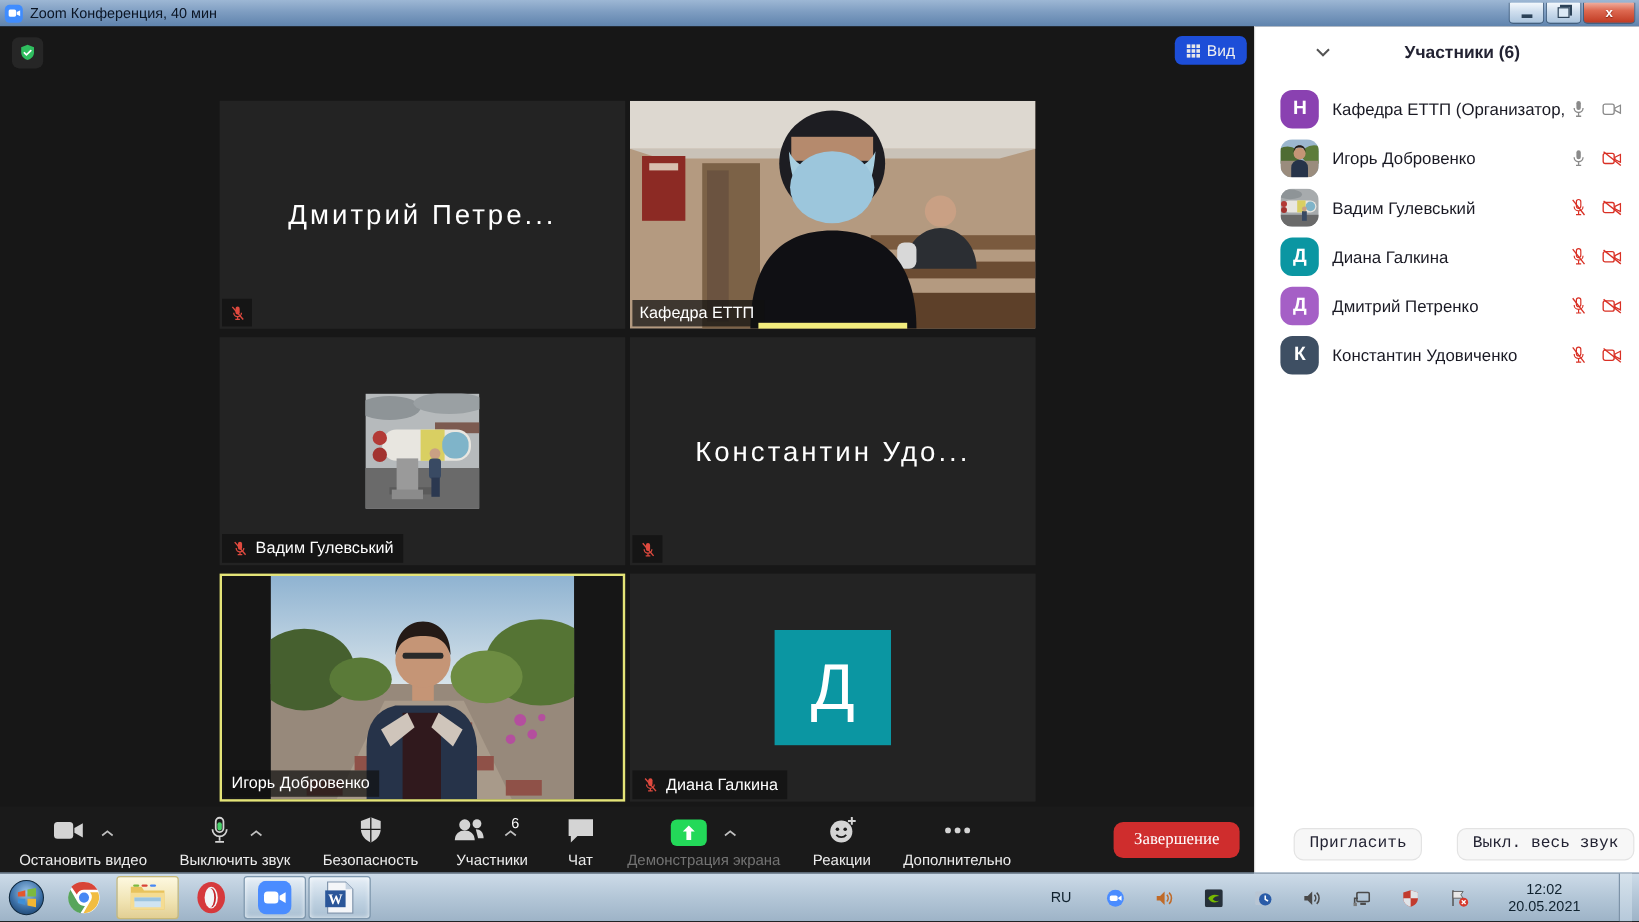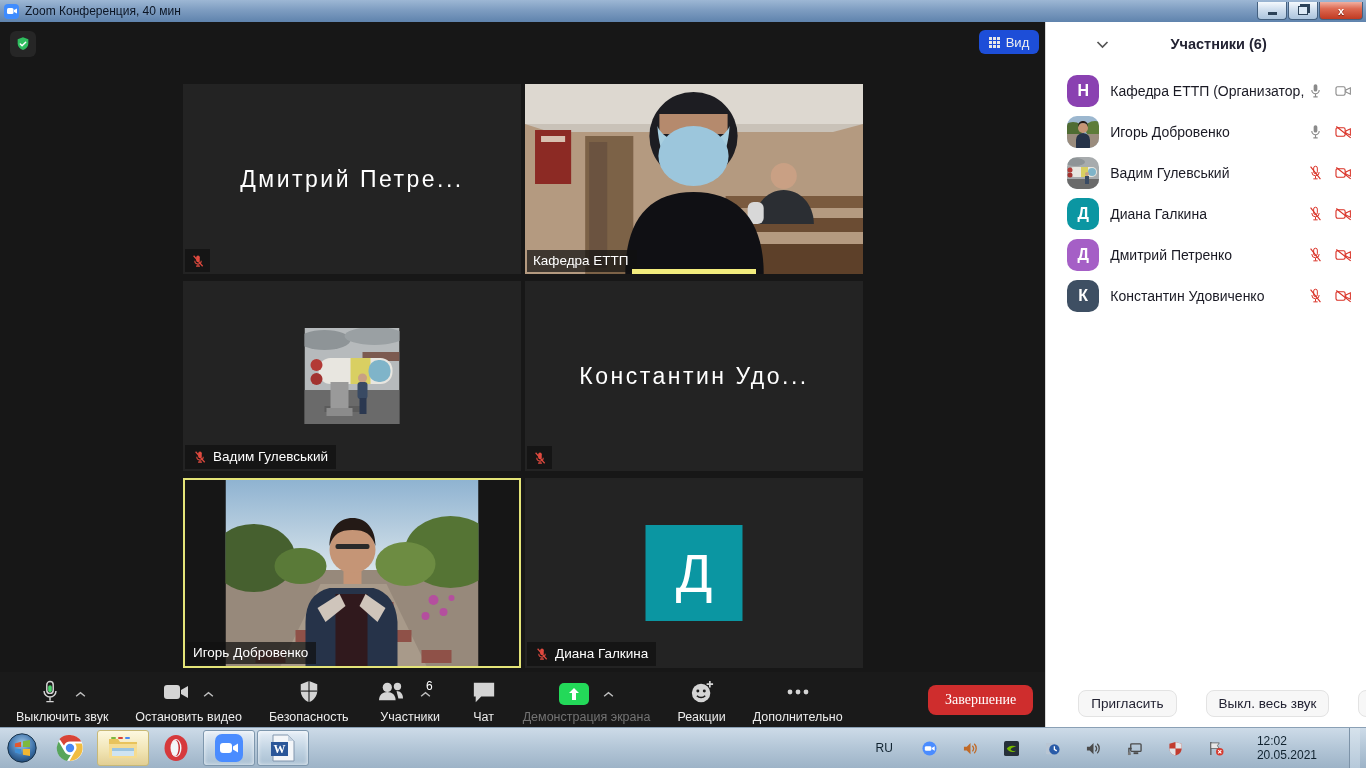--- a/index.html
+++ b/index.html
@@ -82,36 +82,36 @@
   .p-header{height:44px;display:flex;align-items:center;padding:0 14px 0 20px;margin-left:30px;}
   .p-title{flex:1;text-align:center;font-size:14.5px;font-weight:bold;color:#232333;padding-right:24px;}
   .p-list{position:absolute;left:0;top:48px;right:0;}
   .p-row{height:41px;display:flex;align-items:center;padding:0 14px 0 21px;cursor:pointer;}
   .avatar{width:32px;height:32px;border-radius:10px;display:flex;align-items:center;justify-content:center;
     color:#fff;font-size:16px;font-weight:bold;flex:none;overflow:hidden;}
   .p-name{margin-left:11px;font-size:14px;color:#1a1a24;white-space:nowrap;overflow:hidden;flex:1;}
   .p-icons{display:flex;gap:11px;align-items:center;}
   .p-footer{position:absolute;left:0;right:0;bottom:11px;display:flex;gap:29px;padding-left:32px;align-items:center;}
   .pf-btn{background:#f7f7f7;border:1px solid #e3e3e3;border-radius:8px;padding:5px 12px;
-    font-size:13.5px;color:#232333;font-family:Liberation Sans, sans-serif;cursor:pointer;white-space:nowrap;}
+    font-size:13.5px;color:#232333;font-family:Liberation Mono, monospace;cursor:pointer;white-space:nowrap;}
 
   
   .taskbar{position:absolute;left:0;bottom:0;width:1366px;height:40px;
     background:linear-gradient(180deg,#cddbe8 0%,#b3c6d7 50%,#9db3c7 100%);
     border-top:1px solid #8aa0b5;display:flex;align-items:center;}
   .start-orb{width:44px;height:40px;display:flex;align-items:center;justify-content:center;cursor:pointer;}
   .tk-btn{width:50px;height:34px;margin:0 1px;display:flex;align-items:center;justify-content:center;
     border-radius:3px;cursor:pointer;}
   .tk-btn.active{border:1px solid #7e97ad;background:linear-gradient(180deg,#e7eff7,#bdd0e0 60%,#a9bfd2);
     box-shadow:inset 0 0 4px rgba(255,255,255,.8);}
   .tk-btn.glow{border:1px solid #c8b977;background:linear-gradient(180deg,#fdf8e0,#f0e3b2 60%,#e2cf94);}
   .tray{margin-left:auto;display:flex;align-items:center;gap:24px;padding-right:6px;}
   .tray-lang{font-size:12px;color:#10222f;padding:0 4px;cursor:pointer;}
   .tray-ico{width:17px;height:17px;display:flex;align-items:center;justify-content:center;cursor:pointer;}
-  .clock{font-size:12px;color:#10222f;line-height:14px;padding:0 8px;cursor:default;}
+  .clock{font-size:12px;color:#10222f;text-align:center;line-height:14px;padding:0 8px;cursor:default;}
   .peek{width:10px;height:40px;border-left:1px solid #7d93a8;background:linear-gradient(180deg,#d6e2ec,#b6c9da);}
 </style>
 </head>
 <body>
 
 <div class="screen">
 
   <div class="titlebar">
     <div class="tb-left">
       <span class="zoom-app-ico">
@@ -305,50 +305,50 @@
             <span>Диана Галкина</span>
           </div>
         </div>
       </div>
 
       <div class="toolbar">
         <div class="tb-group">
           <div class="tb-btn">
             <div class="tb-ico-row">
               <span>
+                <svg width="26" height="20" viewBox="0 0 26 20">
+                    <rect x="1" y="3" width="16" height="14" rx="3" fill="#d4d4d4"></rect>
+                    <path d="M18 8l7-4v12l-7-4z" fill="#d4d4d4"></path>
+                  </svg>
+              </span>
+              <span class="tb-caret">
+                <svg width="11" height="7" viewBox="0 0 12 8">
+                    <path d="M1 6l5-4 5 4" stroke="#c0c0c0" stroke-width="1.6" fill="none"></path>
+                  </svg>
+              </span>
+            </div>
+            <span class="tb-label">Остановить видео</span>
+          </div>
+
+          <div class="tb-btn">
+            <div class="tb-ico-row">
+              <span>
                 <svg width="22" height="24" viewBox="0 0 24 26">
                     <rect x="8.5" y="1.5" width="7" height="13" rx="3.5" fill="none" stroke="#d4d4d4" stroke-width="1.6"></rect>
                     <rect x="10" y="5.5" width="4" height="7.5" rx="2" fill="#49d16a"></rect>
                     <path d="M5.5 12a6.5 6.5 0 0 0 13 0M12 18.5v4M8 23.5h8" stroke="#d4d4d4" stroke-width="1.6" fill="none"></path>
                   </svg>
               </span>
               <span class="tb-caret">
                 <svg width="11" height="7" viewBox="0 0 12 8">
                     <path d="M1 6l5-4 5 4" stroke="#c0c0c0" stroke-width="1.6" fill="none"></path>
                   </svg>
               </span>
             </div>
             <span class="tb-label">Выключить звук</span>
-          </div>
-
-          <div class="tb-btn">
-            <div class="tb-ico-row">
-              <span>
-                <svg width="26" height="20" viewBox="0 0 26 20">
-                    <rect x="1" y="3" width="16" height="14" rx="3" fill="#d4d4d4"></rect>
-                    <path d="M18 8l7-4v12l-7-4z" fill="#d4d4d4"></path>
-                  </svg>
-              </span>
-              <span class="tb-caret">
-                <svg width="11" height="7" viewBox="0 0 12 8">
-                    <path d="M1 6l5-4 5 4" stroke="#c0c0c0" stroke-width="1.6" fill="none"></path>
-                  </svg>
-              </span>
-            </div>
-            <span class="tb-label">Остановить видео</span>
           </div>
 
           <div class="tb-btn">
             <div class="tb-ico-row">
               <span>
                 <svg width="22" height="24" viewBox="0 0 24 26">
                     <path d="M12 1l9 3.5v7c0 6-4 10.5-9 12.5-5-2-9-6.5-9-12.5v-7z" fill="#d4d4d4"></path>
                     <path d="M12 1v23" stroke="#1a1a1a" stroke-width="1.2"></path>
                     <path d="M3 12h18" stroke="#1a1a1a" stroke-width="1.2"></path>
                   </svg>

